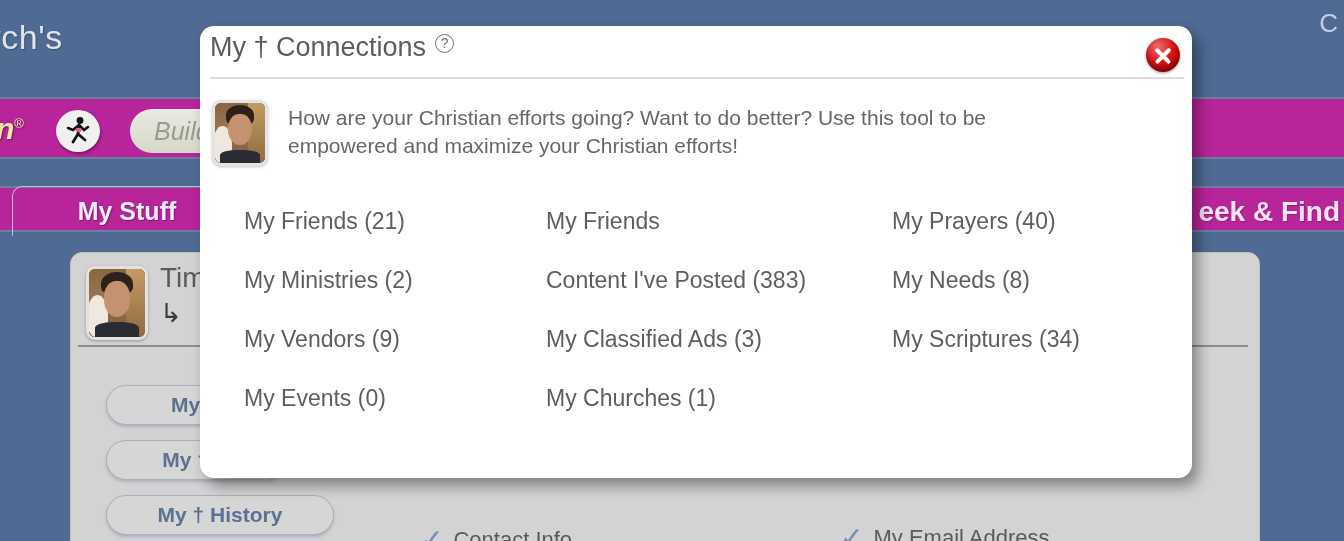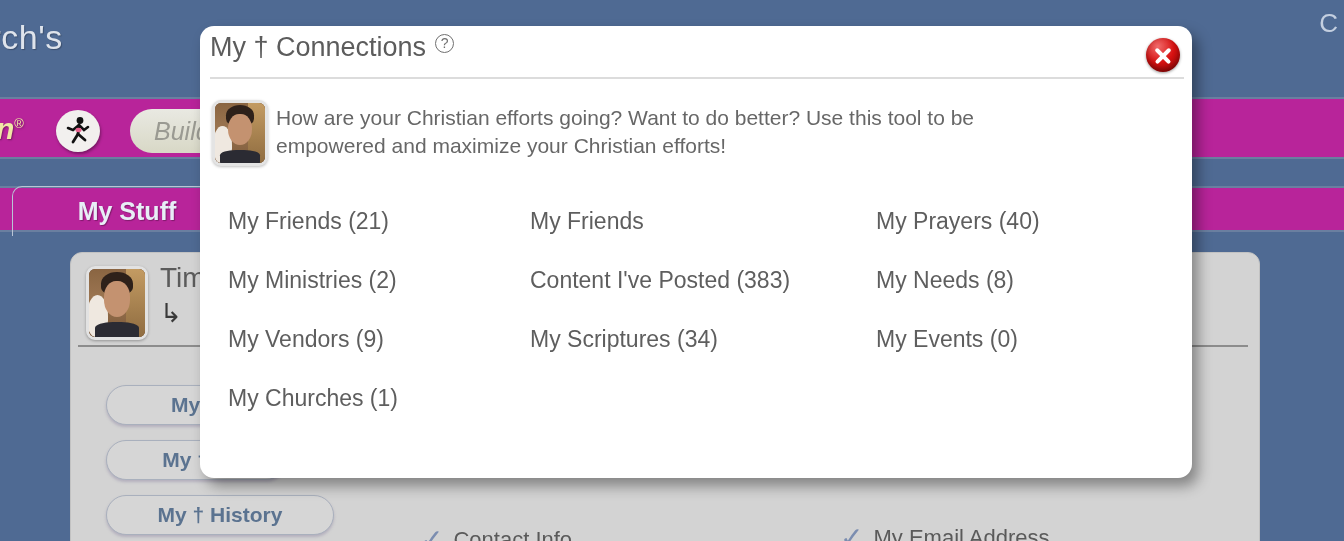--- a/index.html
+++ b/index.html
@@ -185,42 +185,42 @@
   .close-btn::before, .close-btn::after {
     content: ""; position: absolute; left: 7px; top: 15.5px;
     width: 20px; height: 3.6px; background: #fff; border-radius: 2px;
   }
   .close-btn::before { transform: rotate(45deg); }
   .close-btn::after  { transform: rotate(-45deg); }
 
   .modal-intro {
     display: flex; align-items: flex-start;
     padding: 8px 18px 0 12px;
-    gap: 8px;
+    gap: 20px;
   }
   .modal-avatar {
     flex: 0 0 auto;
     width: 56px; height: 66px;
     border-radius: 9px;
     border: 3px solid #e4e4e4;
     box-shadow: 0 1px 3px rgba(0,0,0,.25);
     overflow: hidden;
     background: #6b4a33;
   }
   .modal-intro-text {
     font-size: 21px; line-height: 1.33; color: #676767;
     max-width: 790px;
     padding-top: 4px;
   }
 
   .links-grid {
     display: grid;
     grid-template-columns: 302px 346px 1fr;
     row-gap: 32px;
-    padding: 42px 0 0 28px;
+    padding: 42px 0 0 44px;
   }
   .conn-link {
     font-size: 23px; color: #5e5e5e;
     white-space: nowrap;
     cursor: pointer;
     width: max-content;
   }
 
   
   .face-photo { position: relative; width: 100%; height: 100%;
@@ -260,20 +260,21 @@
       <ellipse cx="13.5" cy="14" rx="3" ry="2.2" fill="#e8608f"></ellipse>
     </svg>
   </div>
 
   <div class="build-field">
     <span>Build</span>
   </div>
 
   <div class="magenta-bar" id="magenta-bottom"></div>
 
+  <div class="seek-find">eek &amp; Find</div>
 
   <div class="mystuff-tab">My Stuff</div>
 
   <div class="content-panel"></div>
 
   <div class="profile-avatar">
     <div class="face-photo">
       <div class="wall"></div>
         <div class="dog"></div>
         <div class="hair"></div>
@@ -320,19 +321,20 @@
     </div>
 
     <div class="links-grid">
       <div class="conn-link">My Friends (21)</div>
       <div class="conn-link">My Friends</div>
       <div class="conn-link">My Prayers (40)</div>
       <div class="conn-link">My Ministries (2)</div>
       <div class="conn-link">Content I've Posted (383)</div>
       <div class="conn-link">My Needs (8)</div>
       <div class="conn-link">My Vendors (9)</div>
+      <div class="conn-link">My Classified Ads (3)</div>
       <div class="conn-link">My Scriptures (34)</div>
       <div class="conn-link">My Events (0)</div>
       <div class="conn-link">My Churches (1)</div>
     </div>
 
   </div>
 </div>
 
 </body></html>

